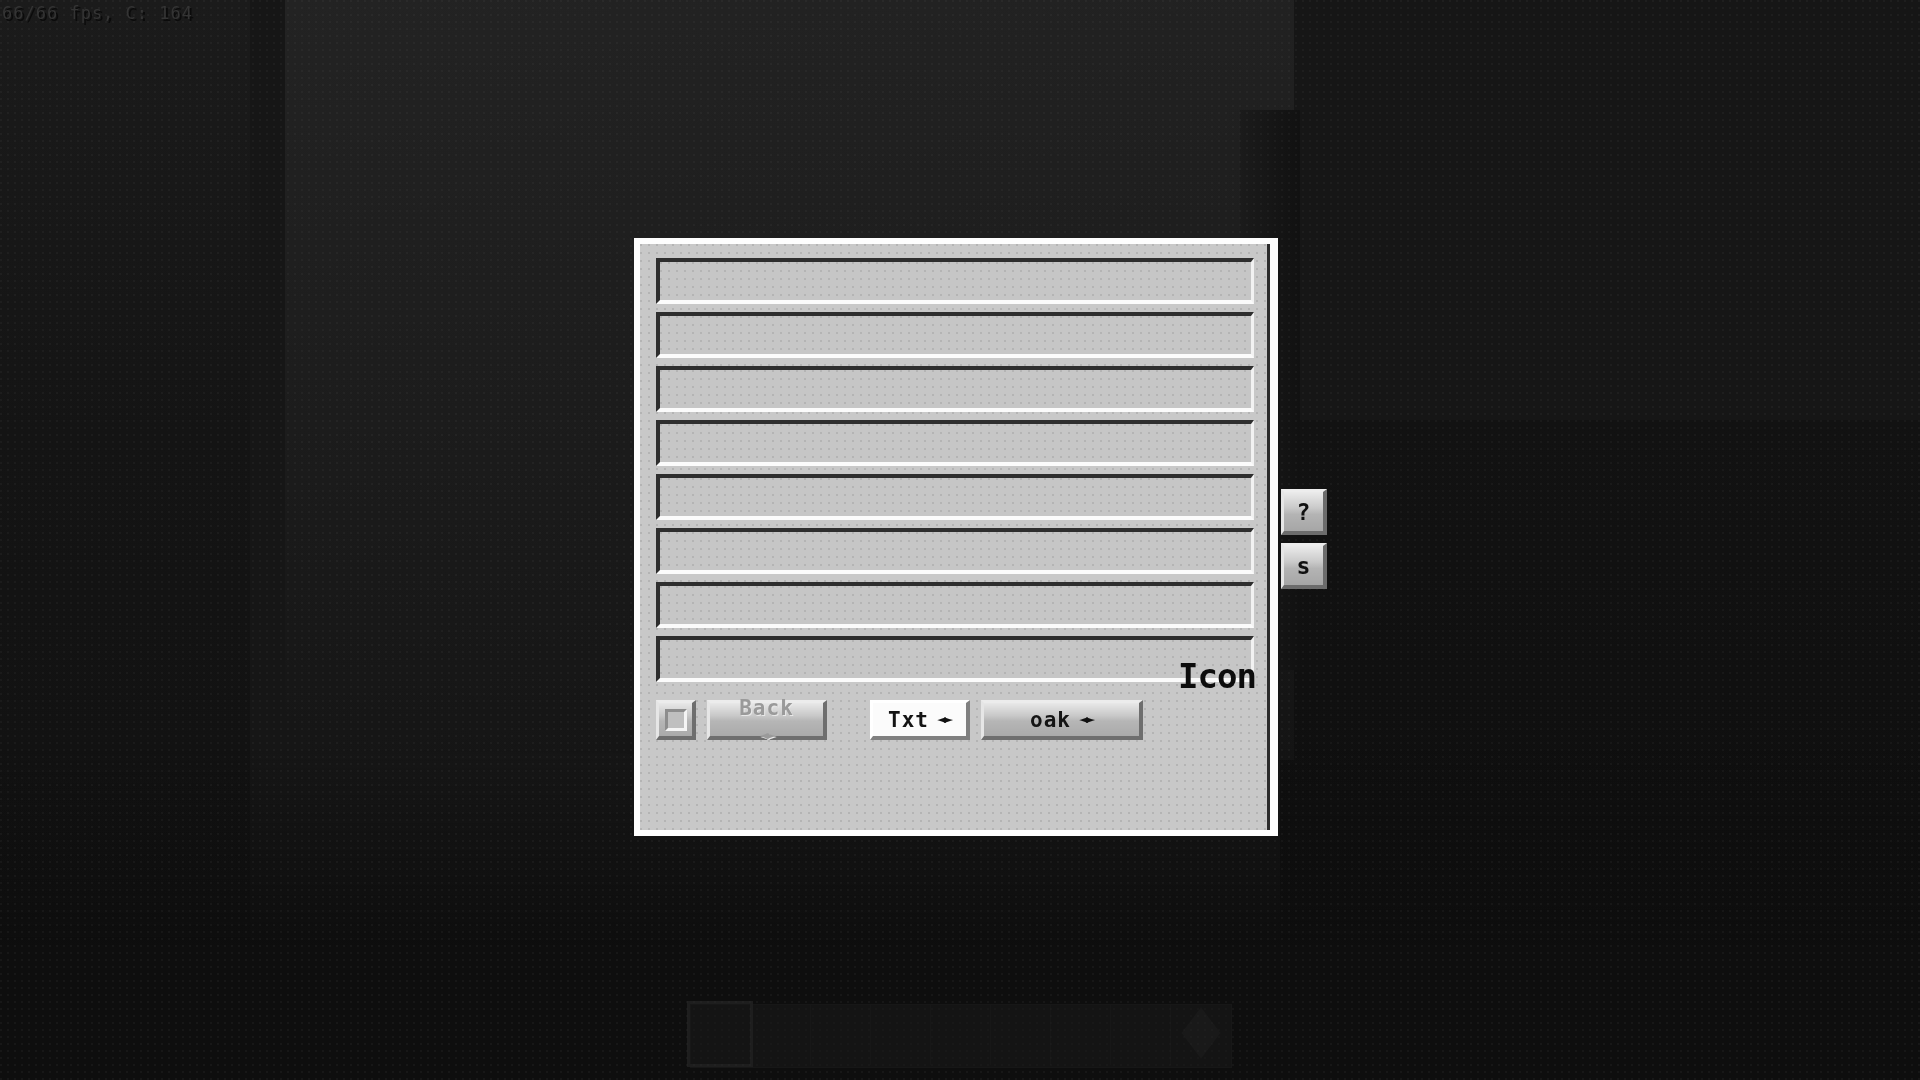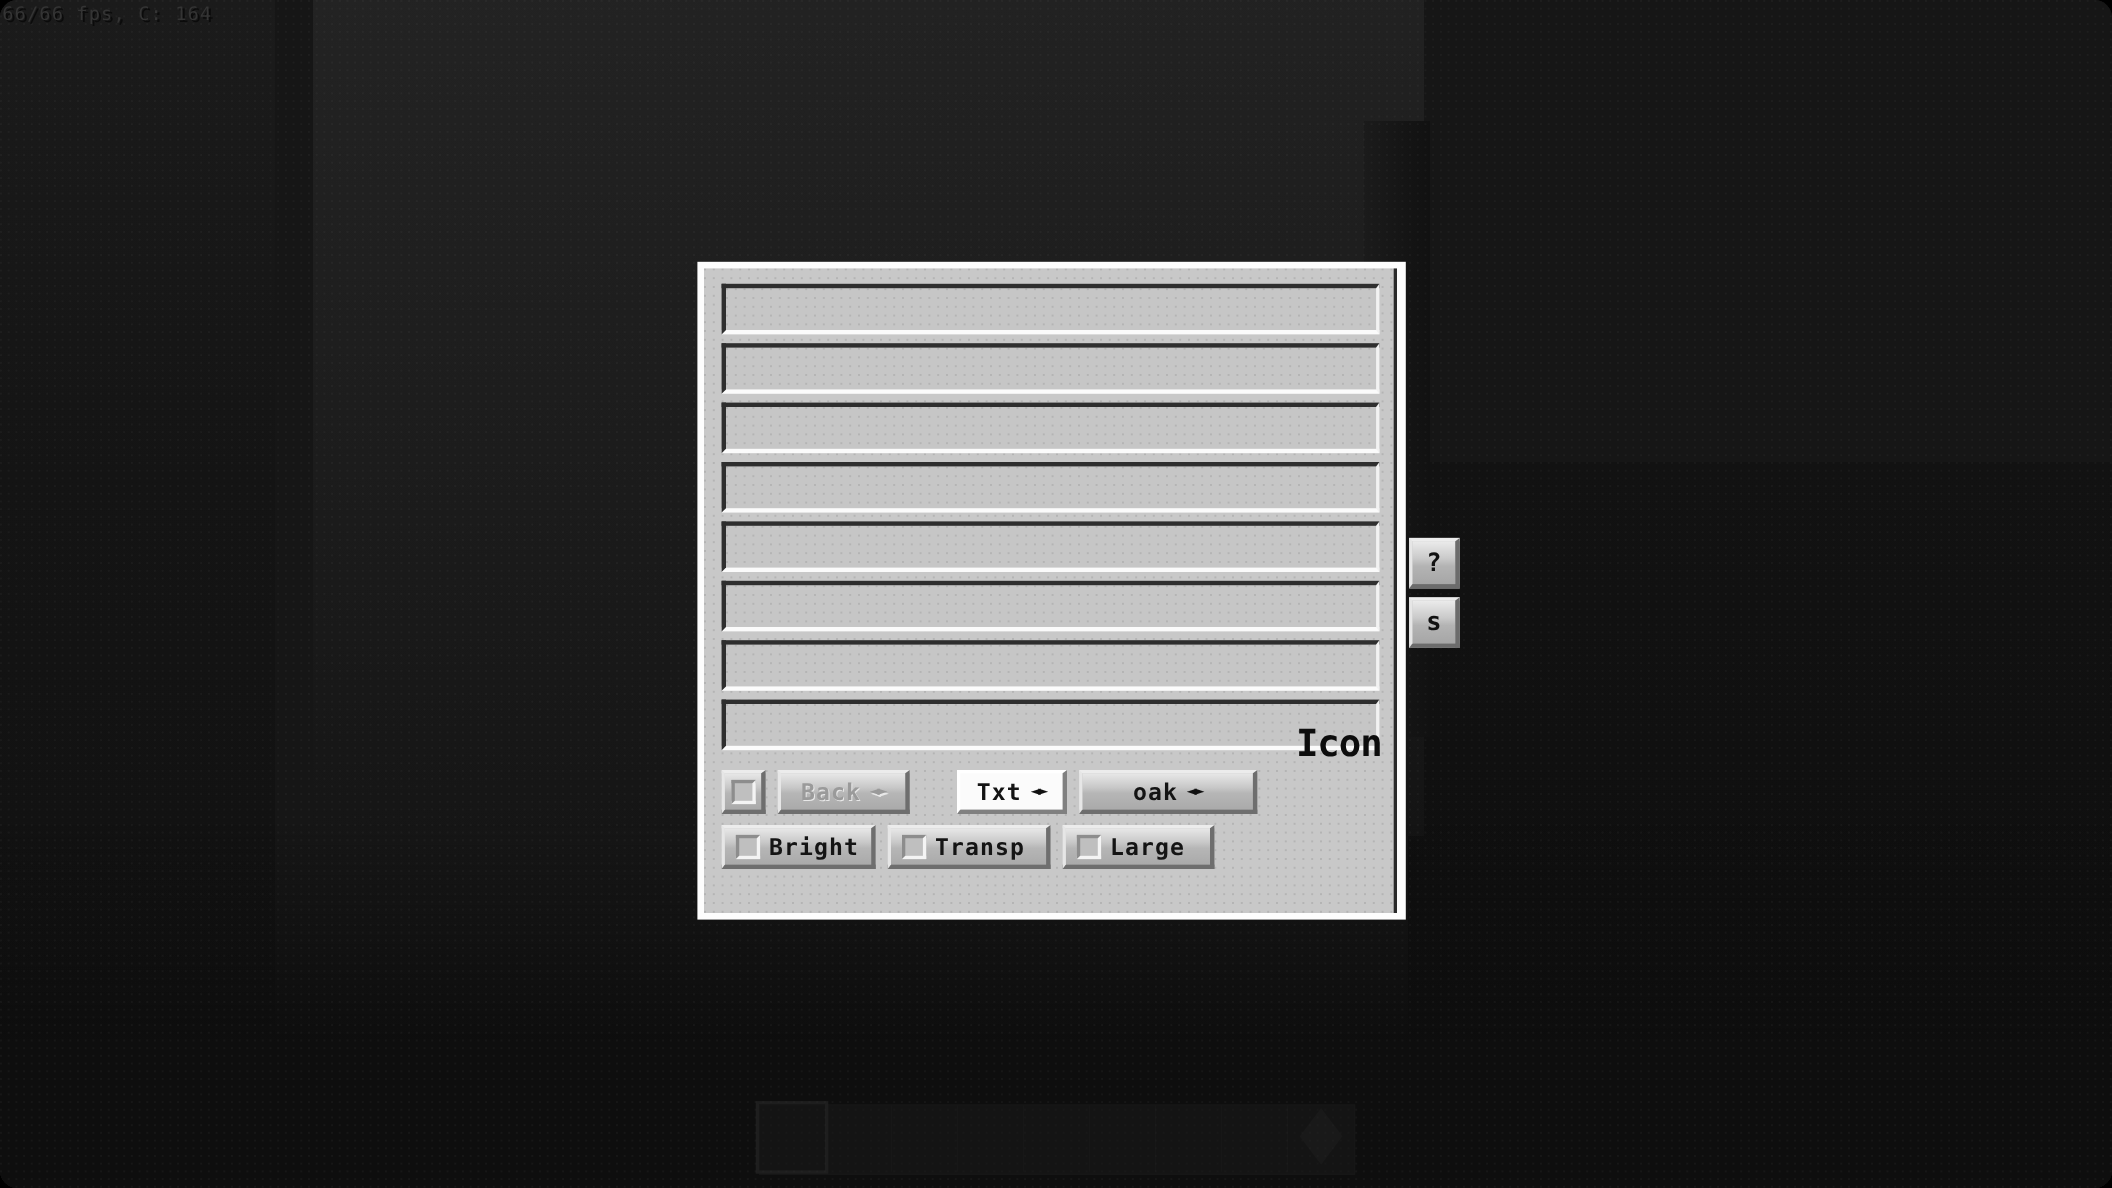--- a/index.html
+++ b/index.html
@@ -11,21 +11,20 @@
     background: #000;
     font-family: "DejaVu Sans Mono", monospace;
   }
 
   #screen {
     position: relative;
     width: 1920px;
     height: 1080px;
     background: #161616;
     overflow: hidden;
-    border-radius: 16px;
   }
 
   
   .world-base {
     position: absolute;
     inset: 0;
     background: #161616;
   }
   .world-dither {
     position: absolute;
@@ -234,21 +233,21 @@
   }
 
   .arrows {
     font-size: 15px;
     line-height: 1;
     letter-spacing: -2px;
     color: #111;
   }
   .btn.disabled .arrows { color: #9a9a9a; }
 
-  .btn-back  { width: 120px; justify-content: center; }
+  .btn-back  { width: 120px; justify-content: center; flex-direction: column; }
   .btn-txt   { width: 100px; margin-left: 32px; }
   .btn-wood  { width: 162px; justify-content: center; padding: 0 16px; }
   .btn-bright{ width: 140px; justify-content: flex-start; padding-left: 10px; }
   .btn-transp{ width: 148px; justify-content: flex-start; padding-left: 10px; }
   .btn-large { width: 138px; justify-content: flex-start; padding-left: 10px; }
 
   .icon-label {
     position: absolute;
     right: -2px;
     bottom: 44px;
@@ -355,37 +354,20 @@
           </div>
 
           <div class="btn btn-wood">
             <span>oak</span>
             <span class="arrows">◄►</span>
           </div>
 
           <div class="icon-label">Icon</div>
         </div>
 
-        <div class="row">
-
-          <div class="btn btn-bright">
-            <span class="chk-box"></span>
-            <span>Bright</span>
-          </div>
-
-          <div class="btn btn-transp">
-            <span class="chk-box"></span>
-            <span>Transp</span>
-          </div>
-
-          <div class="btn btn-large">
-            <span class="chk-box"></span>
-            <span>Large</span>
-          </div>
-        </div>
 
       </div>
     </div>
   </div>
 
   <div class="side-tabs">
     <div class="side-btn">?</div>
     <div class="side-btn">s</div>
   </div>
 

